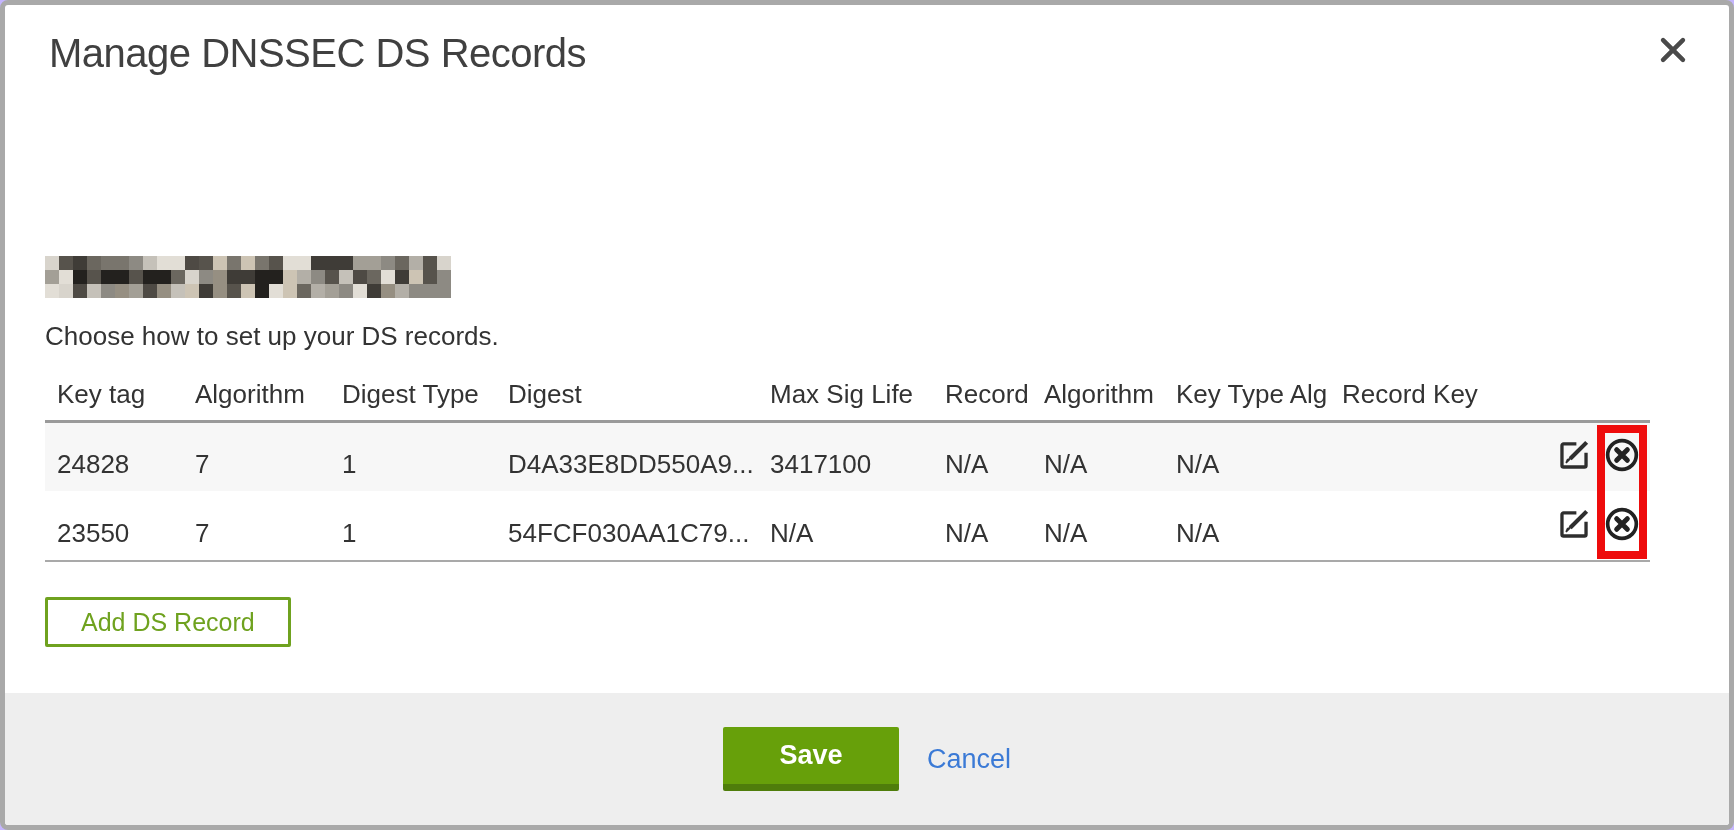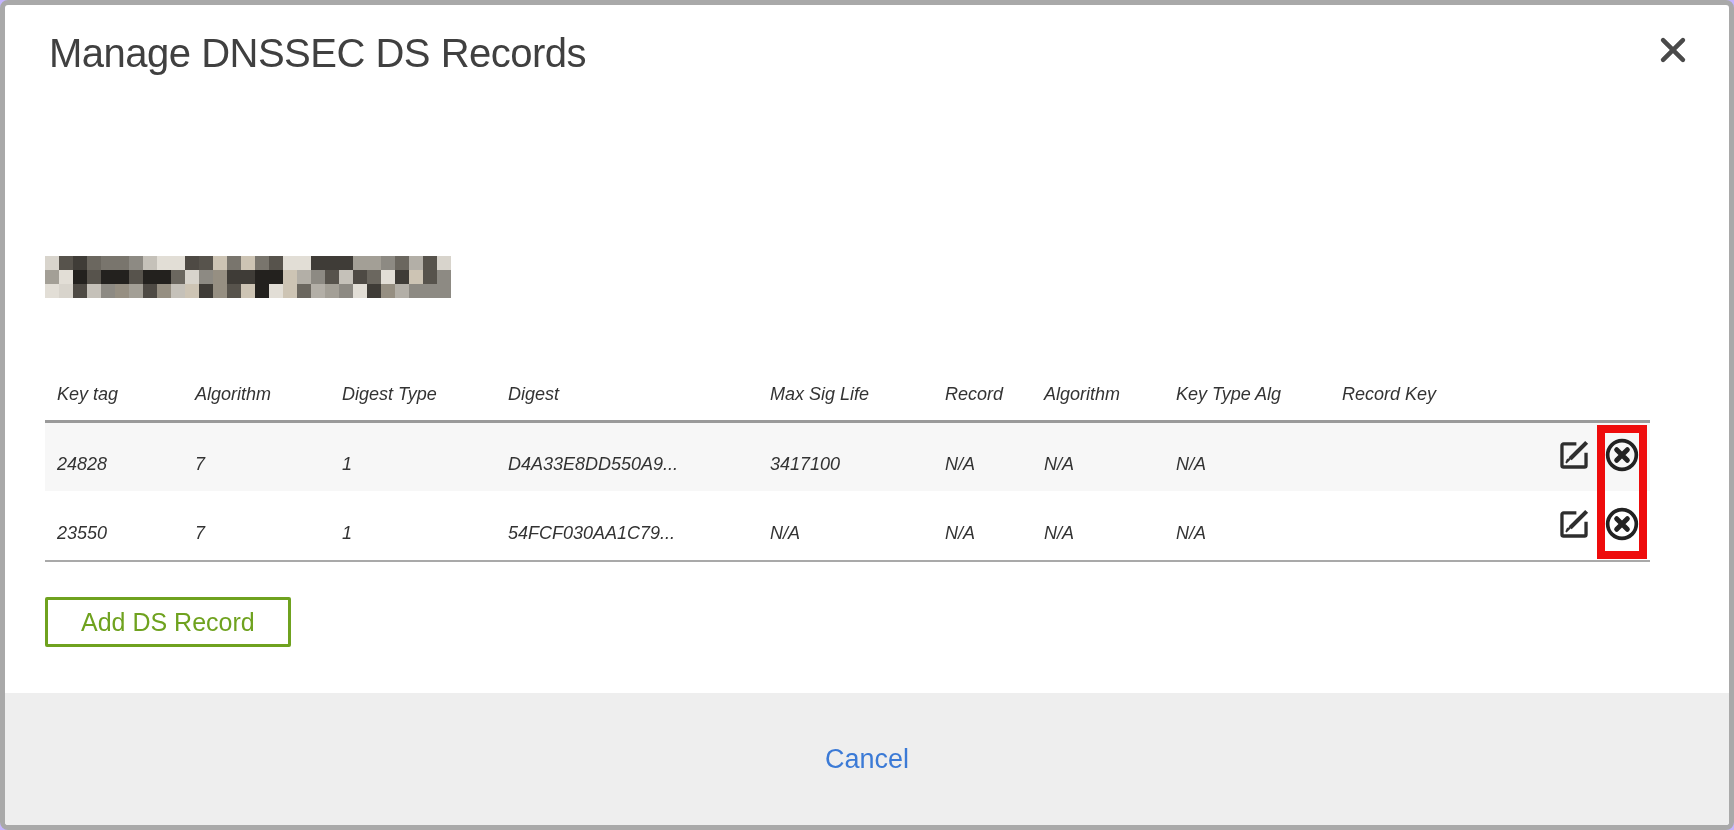--- a/index.html
+++ b/index.html
@@ -32,21 +32,21 @@
     display:grid; grid-template-columns:repeat(29,1fr); grid-template-rows:repeat(3,1fr);
   }
   .redacted-domain span { display:block; width:100%; height:100%; }
   .instruction {
     position:absolute; left:40px; top:316px;
     font-size:26px; color:#333;
   }
   .ds-table-wrap { position:absolute; left:40px; top:364px; width:1605px; }
   table.ds-table {
     width:100%; border-collapse:collapse; table-layout:fixed;
-    font-size:18px; color:#333;font-style:italic;
+    font-size:26px; color:#333;
   }
   table.ds-table th {
     text-align:left; font-weight:400; color:#333;
     height:52px; padding:0 4px 0 12px;
     border-bottom:3px solid #9a9a9a;
     white-space:nowrap; overflow:hidden;
   }
   table.ds-table td {
     height:70px; padding:15px 4px 0 12px;
     white-space:nowrap; overflow:hidden;
@@ -188,20 +188,21 @@
         <span style="background: rgb(141, 138, 131);"></span>
         <span style="background: rgb(226, 222, 214);"></span>
         <span style="background: rgb(63, 60, 55);"></span>
         <span style="background: rgb(150, 143, 130);"></span>
         <span style="background: rgb(179, 175, 167);"></span>
         <span style="background: rgb(141, 138, 131);"></span>
         <span style="background: rgb(141, 138, 131);"></span>
         <span style="background: rgb(141, 138, 131);"></span>
       </div>
 
+    <div class="instruction">Choose how to set up your DS records.</div>
 
     <div class="ds-table-wrap">
       <table class="ds-table">
         <colgroup>
           <col style="width:138px">
             <col style="width:147px">
             <col style="width:166px">
           <col style="width:262px">
             <col style="width:175px">
             <col style="width:99px">
@@ -283,17 +284,18 @@
             </tr>
           </tbody>
       </table>
     </div>
 
     <div class="highlight-box"></div>
 
     <button class="add-btn">Add DS Record</button>
 
     <div class="footer">
+      <button class="save-btn">Save</button>
       <a class="cancel-link">Cancel</a>
     </div>
 
   </div>
 </div>
 
 </body></html>

